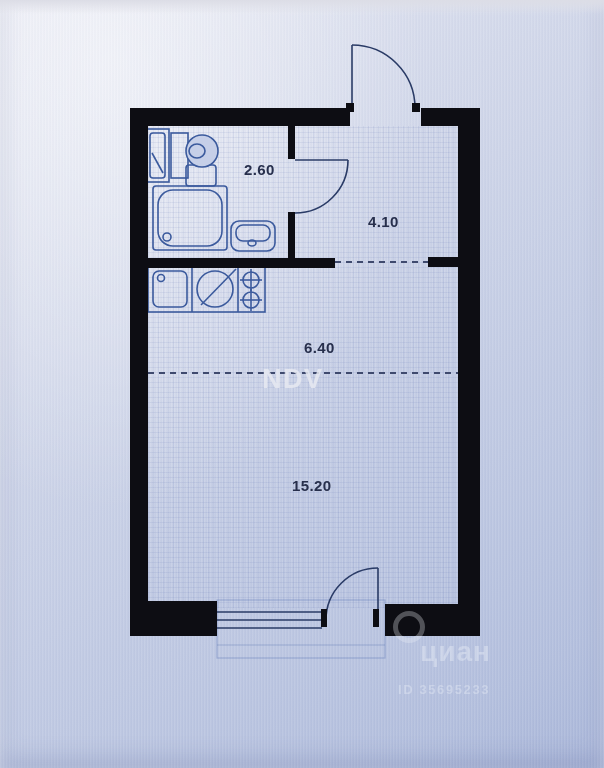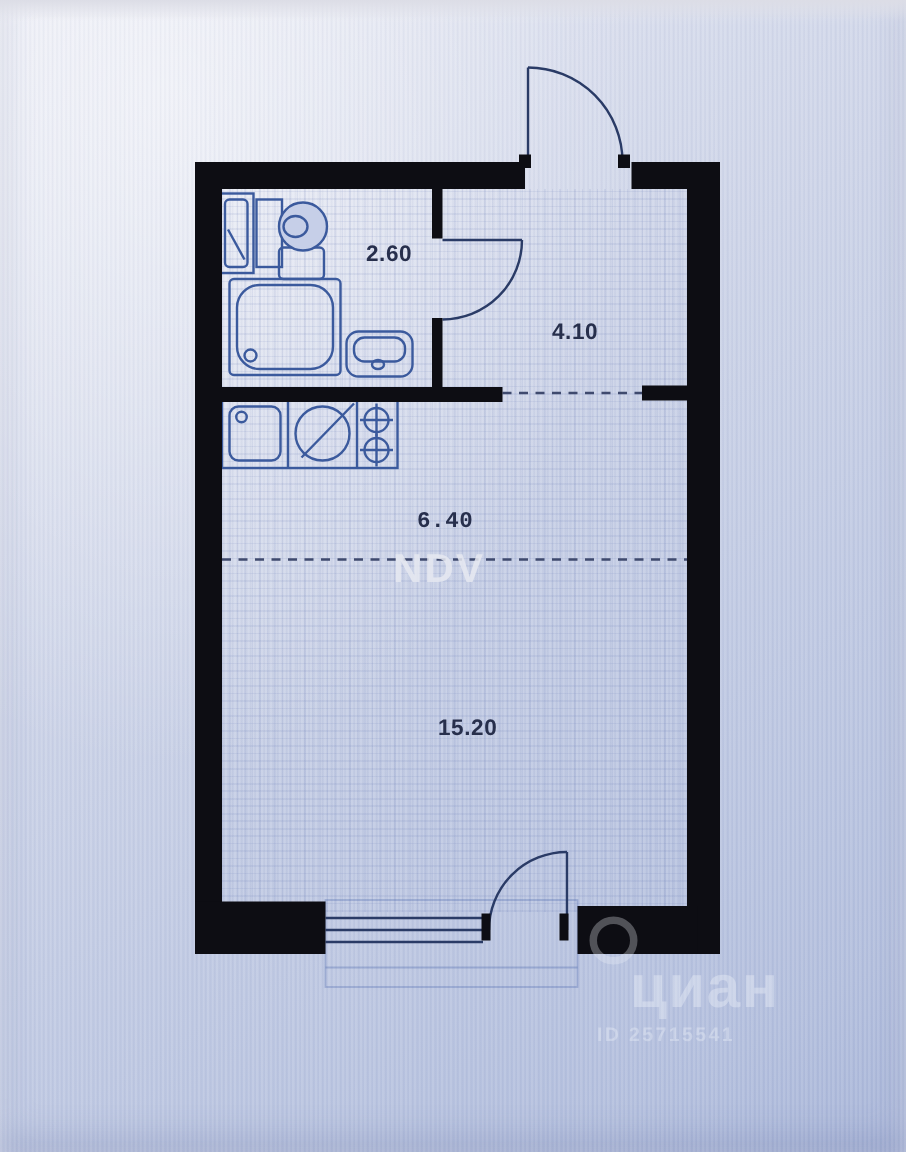--- a/index.html
+++ b/index.html
@@ -43,21 +43,21 @@
     position:absolute;left:262px;top:364px;
     font-size:27px;font-weight:bold;letter-spacing:1.5px;
     color:rgba(230,233,241,0.85);
   }
   .cian-ring{
     position:absolute;left:393px;top:611px;width:22px;height:22px;
     border:5px solid rgba(240,242,250,0.30);border-radius:50%;
   }
   .cian-word{
     position:absolute;left:420px;top:636px;
-    font-size:40px;font-weight:bold;letter-spacing:1px;
+    font-size:28px;font-weight:bold;letter-spacing:1px;
     color:rgba(250,251,255,0.32);
   }
   .cian-id{
     position:absolute;left:398px;top:682px;
     font-size:13px;font-weight:bold;letter-spacing:1.6px;
     color:rgba(250,251,255,0.30);
   }
   .ln{stroke:var(--line);stroke-width:1.6;fill:none;}
   .ln-f{stroke:var(--line);stroke-width:1.6;fill:var(--paper);}
   .ln-d{stroke:var(--line-dark);stroke-width:1.6;fill:none;}
@@ -137,21 +137,21 @@
   <div class="wall" style="left:130px;top:258px;width:205px;height:10px;"></div>
   <div class="wall" style="left:428px;top:257px;width:30px;height:10px;"></div>
 
   <div class="wall" style="left:346px;top:103px;width:8px;height:9px;"></div>
   <div class="wall" style="left:412px;top:103px;width:8px;height:9px;"></div>
   <div class="wall" style="left:321px;top:609px;width:6px;height:18px;"></div>
   <div class="wall" style="left:373px;top:609px;width:6px;height:18px;"></div>
 
   <div class="lbl" style="left:244px;top:161px;">2.60</div>
   <div class="lbl" style="left:368px;top:213px;text-align:center;">4.10</div>
-  <div class="lbl" style="left:278px;top:339px;font-family:Liberation Mono, monospace;">6.40</div>
+  <div class="lbl" style="left:304px;top:339px;">6.40</div>
   <div class="lbl" style="left:292px;top:477px;">15.20</div>
 
   <div class="ndv">NDV</div>
   <div class="cian-ring"></div>
   <div class="cian-word">циан</div>
-  <div class="cian-id">ID 25715541</div>
+  <div class="cian-id">ID 35695233</div>
 
 </div>
 
 </body></html>

